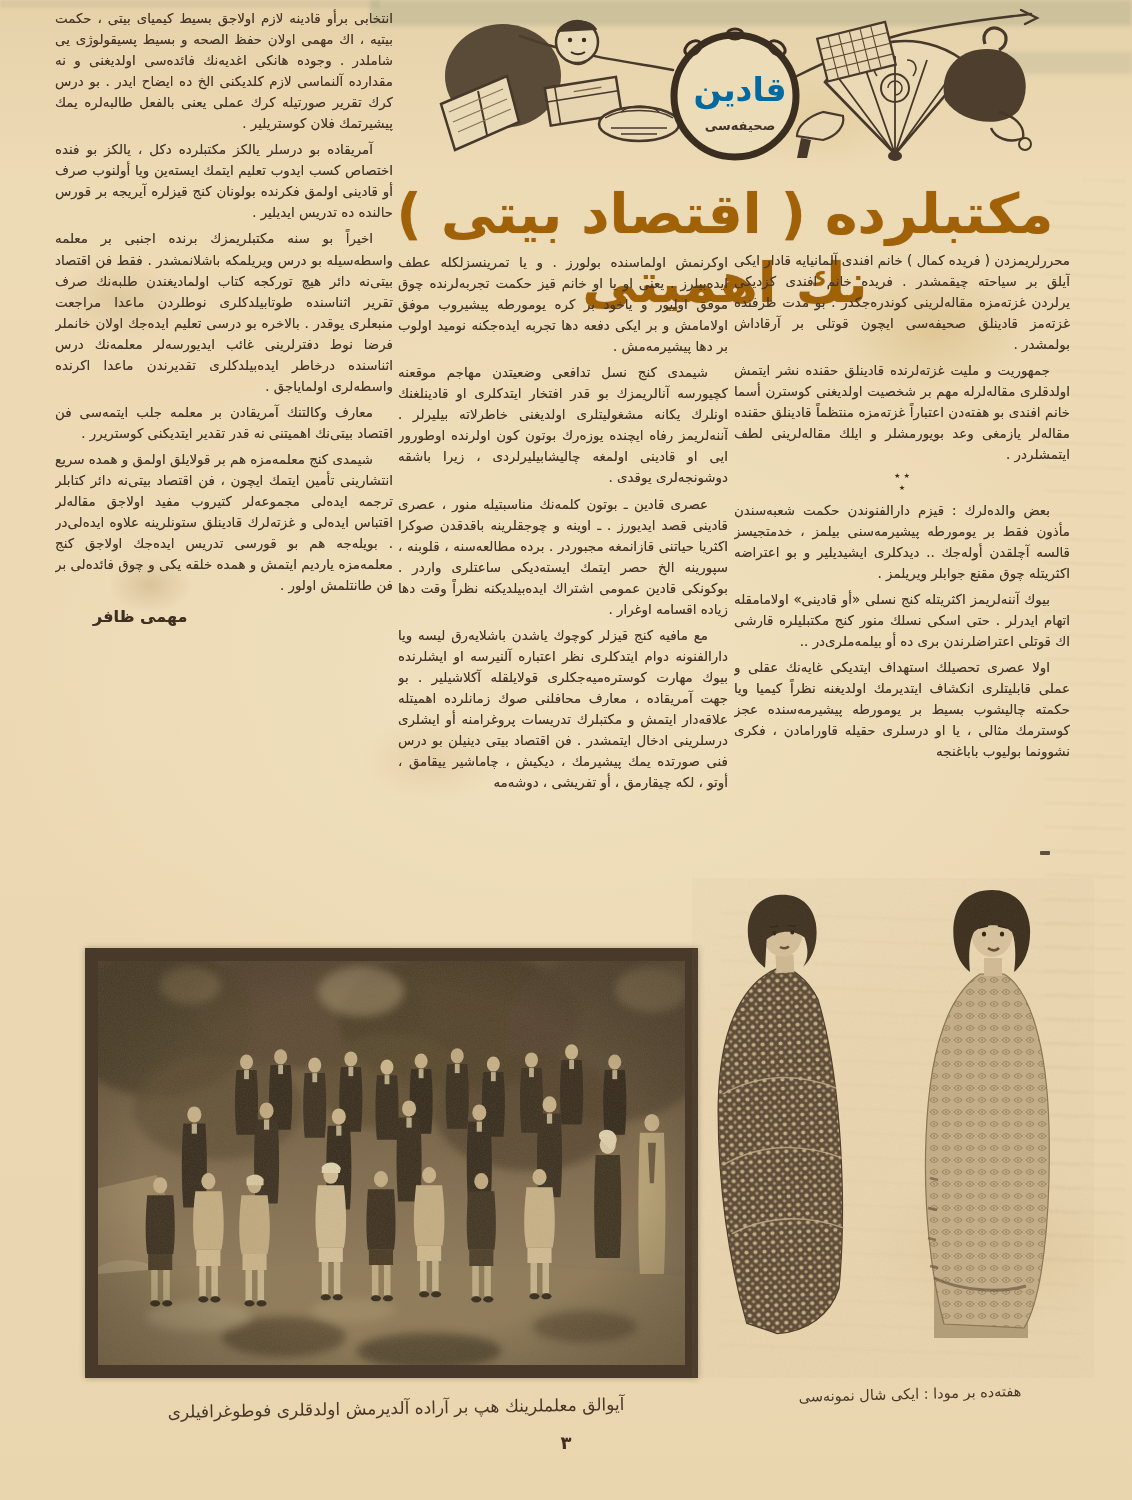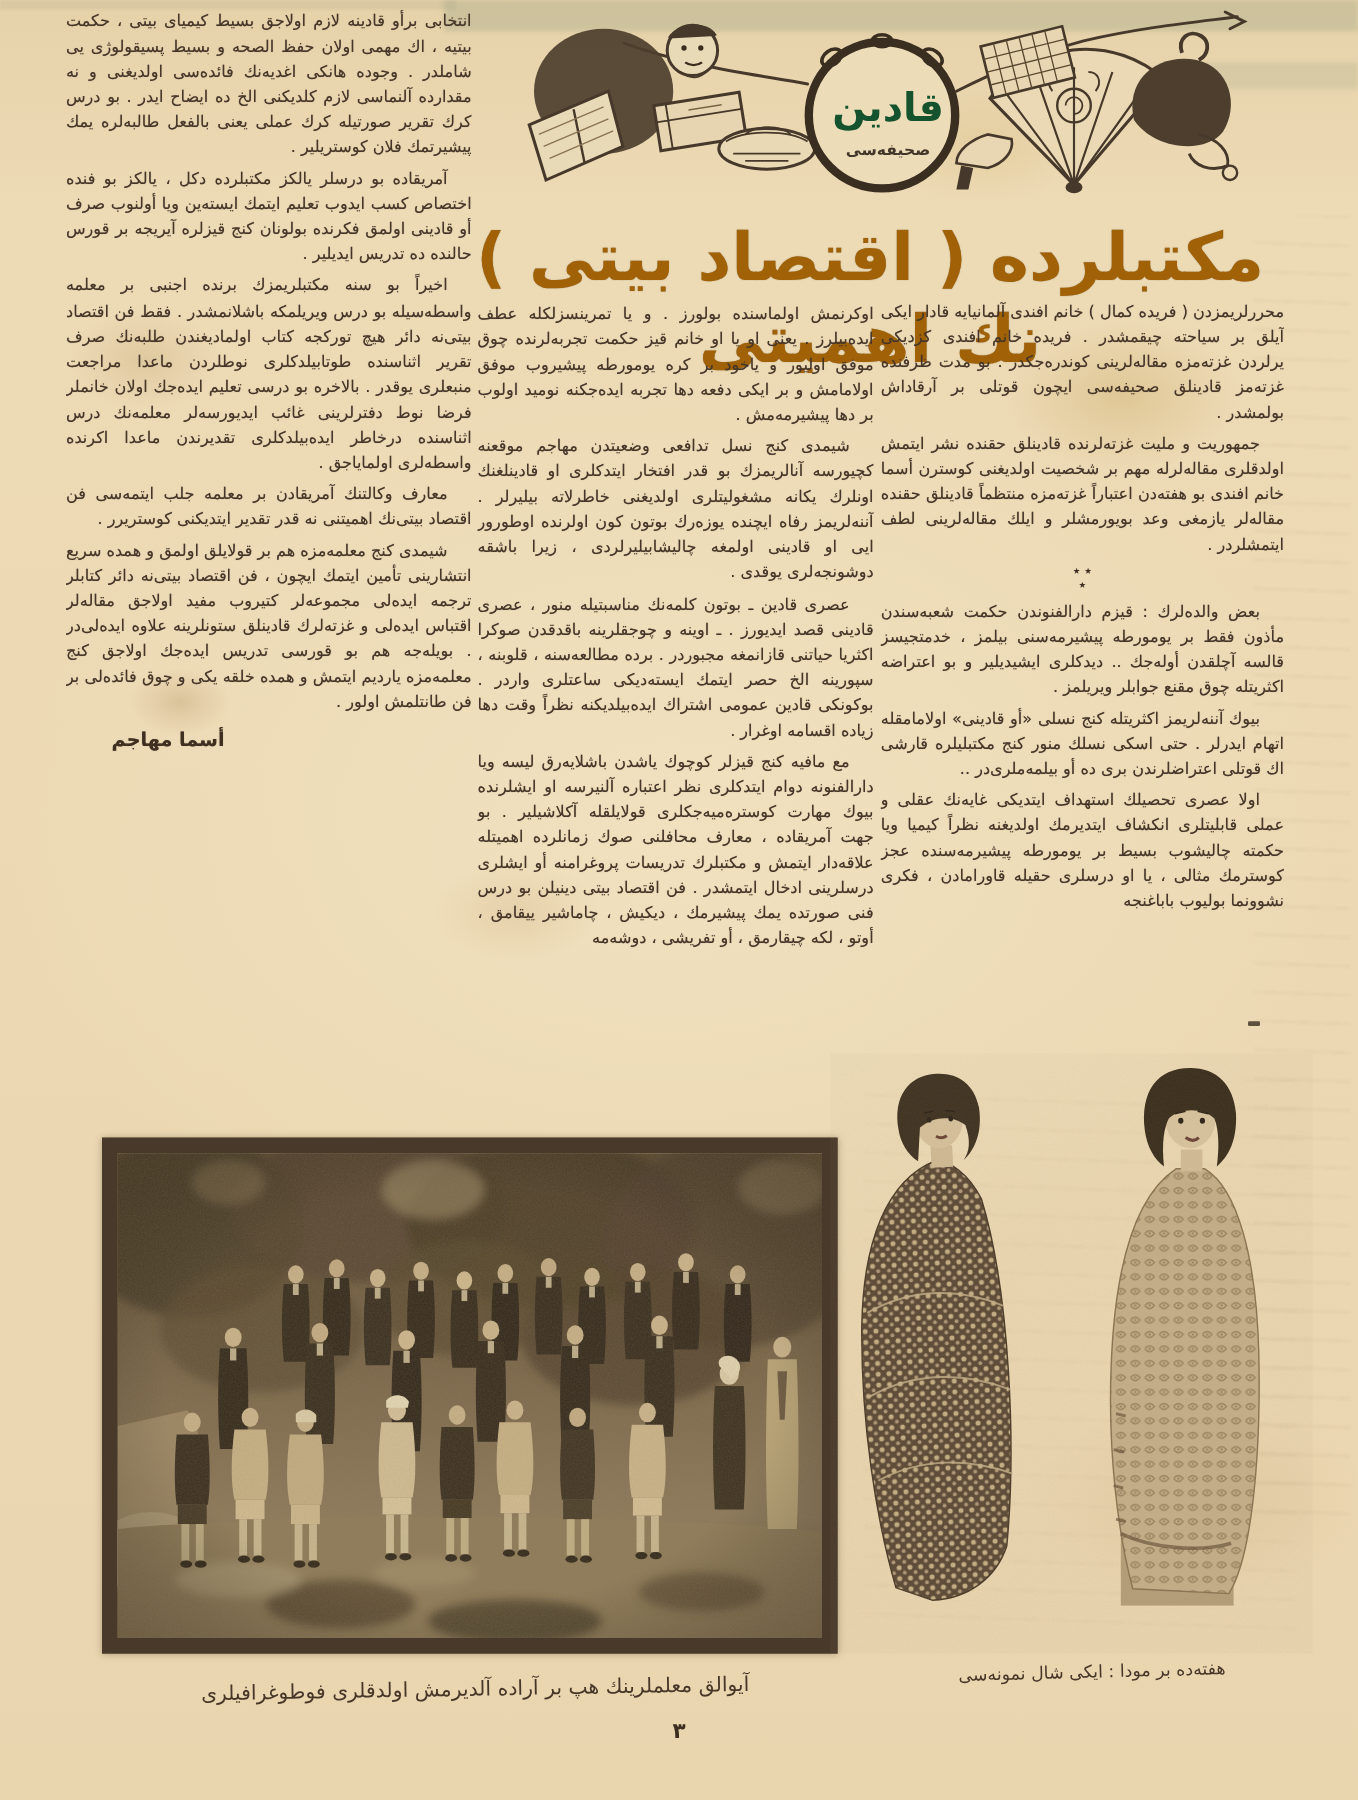--- a/index.html
+++ b/index.html
@@ -30,21 +30,21 @@
   .ghost-lines{
     background:repeating-linear-gradient(182deg, rgba(130,112,74,.13) 0 2px, transparent 2px 24px);
     filter:blur(1.2px);
   }
   .ink-dash{position:absolute;left:1040px;top:851px;width:10px;height:4px;background:#3a2e20;opacity:.8;border-radius:1px;}
 
   
   .masthead{position:absolute;left:425px;top:4px;width:615px;height:182px;}
   .logo-title{
     position:absolute;left:690px;top:70px;width:100px;text-align:center;
-    font-size:33px;font-weight:bold;color:#14532d;letter-spacing:1px;
+    font-size:33px;font-weight:bold;color:#0369a1;letter-spacing:1px;
   }
   .logo-subtitle{
     position:absolute;left:690px;top:118px;width:100px;text-align:center;
     font-size:13px;color:#42362a;font-weight:bold;
   }
 
   
   .headline{
     position:absolute;left:378px;top:180px;width:694px;margin:0;
     direction:rtl;text-align:center;
@@ -169,21 +169,21 @@
 <div class="logo-subtitle">صحيفه‌سى</div>
 
 <h1 class="headline">مكتبلرده ( اقتصاد بيتى ) نك اهميتى</h1>
 
 <section class="col col-left">
   <p>انتخابى برأو قادينه لازم اولاجق بسيط كيمياى بيتى ، حكمت بيتيه ، اك مهمى اولان حفظ الصحه و بسيط پسيقولوژى يى شاملدر . وجوده هانكى اغديه‌نك فائده‌سى اولديغنى و نه مقدارده آلنماسى لازم كلديكنى الخ ده ايضاح ايدر . بو درس كرك تقرير صورتيله كرك عملى يعنى بالفعل طالبه‌لره يمك پيشيرتمك فلان كوستريلير .</p>
   <p class="ind">آمريقاده بو درسلر يالكز مكتبلرده دكل ، يالكز بو فنده اختصاص كسب ايدوب تعليم ايتمك ايسته‌ين ويا أولنوب صرف أو قادينى اولمق فكرنده بولونان كنج قيزلره آيريجه بر قورس حالنده ده تدريس ايديلير .</p>
   <p class="ind">اخيراً بو سنه مكتبلريمزك برنده اجنبى بر معلمه واسطه‌سيله بو درس ويريلمكه باشلانمشدر . فقط فن اقتصاد بيتى‌نه دائر هيچ توركجه كتاب اولماديغندن طلبه‌نك صرف تقرير اثناسنده طوتابيلدكلرى نوطلردن ماعدا مراجعت منبعلرى يوقدر . بالاخره بو درسى تعليم ايده‌جك اولان خانملر فرضا نوط دفترلرينى غائب ايديورسه‌لر معلمه‌نك درس اثناسنده درخاطر ايده‌بيلدكلرى تقديرندن ماعدا اكرنده واسطه‌لرى اولماياجق .</p>
   <p class="ind">معارف وكالتنك آمريقادن بر معلمه جلب ايتمه‌سى فن اقتصاد بيتى‌نك اهميتنى نه قدر تقدير ايتديكنى كوستريرر .</p>
   <p class="ind">شيمدى كنج معلمه‌مزه هم بر قولايلق اولمق و همده سريع انتشارينى تأمين ايتمك ايچون ، فن اقتصاد بيتى‌نه دائر كتابلر ترجمه ايده‌لى مجموعه‌لر كتيروب مفيد اولاجق مقاله‌لر اقتباس ايده‌لى و غزته‌لرك قادينلق ستونلرينه علاوه ايده‌لى‌در . بويله‌جه هم بو قورسى تدريس ايده‌جك اولاجق كنج معلمه‌مزه يارديم ايتمش و همده خلقه يكى و چوق فائده‌لى بر فن طانتلمش اولور .</p>
-  <div class="signature">أسما مهاجم</div>
+  <div class="signature">مهمى ظافر</div>
 </section>
 
 <section class="col col-mid">
   <p>اوكرنمش اولماسنده بولورز . و يا تمرينسزلكله عطف ايده‌بيلرز . يعنى او يا او خانم قيز حكمت تجربه‌لرنده چوق موفق اوليور و ياخود بر كره يومورطه پيشيروب موفق اولامامش و بر ايكى دفعه دها تجربه ايده‌جكنه نوميد اولوب بر دها پيشيرمه‌مش .</p>
   <p class="ind">شيمدى كنج نسل تدافعى وضعيتدن مهاجم موقعنه كچيورسه آنالريمزك بو قدر افتخار ايتدكلرى او قادينلغنك اونلرك يكانه مشغوليتلرى اولديغنى خاطرلاته بيليرلر . آننه‌لريمز رفاه ايچنده يوزه‌رك بوتون كون اولرنده اوطورور ايى او قادينى اولمغه چاليشابيليرلردى ، زيرا باشقه دوشونجه‌لرى يوقدى .</p>
   <p class="ind">عصرى قادين ـ بوتون كلمه‌نك مناسبتيله منور ، عصرى قادينى قصد ايديورز . ـ اوينه و چوجقلرينه باقدقدن صوكرا اكثريا حياتنى قازانمغه مجبوردر . برده مطالعه‌سنه ، قلوبنه ، سپورينه الخ حصر ايتمك ايسته‌ديكى ساعتلرى واردر . بوكونكى قادين عمومى اشتراك ايده‌بيلديكنه نظراً وقت دها زياده اقسامه اوغرار .</p>
   <p class="ind">مع مافيه كنج قيزلر كوچوك ياشدن باشلايه‌رق ليسه ويا دارالفنونه دوام ايتدكلرى نظر اعتباره آلنيرسه او ايشلرنده بيوك مهارت كوستره‌ميه‌جكلرى قولايلقله آكلاشيلير . بو جهت آمريقاده ، معارف محافلنى صوك زمانلرده اهميتله علاقه‌دار ايتمش و مكتبلرك تدريسات پروغرامنه أو ايشلرى درسلرينى ادخال ايتمشدر . فن اقتصاد بيتى دينيلن بو درس فنى صورتده يمك پيشيرمك ، ديكيش ، چاماشير ييقامق ، أوتو ، لكه چيقارمق ، أو تفريشى ، دوشه‌مه</p>
 </section>
 
 <section class="col col-right">

